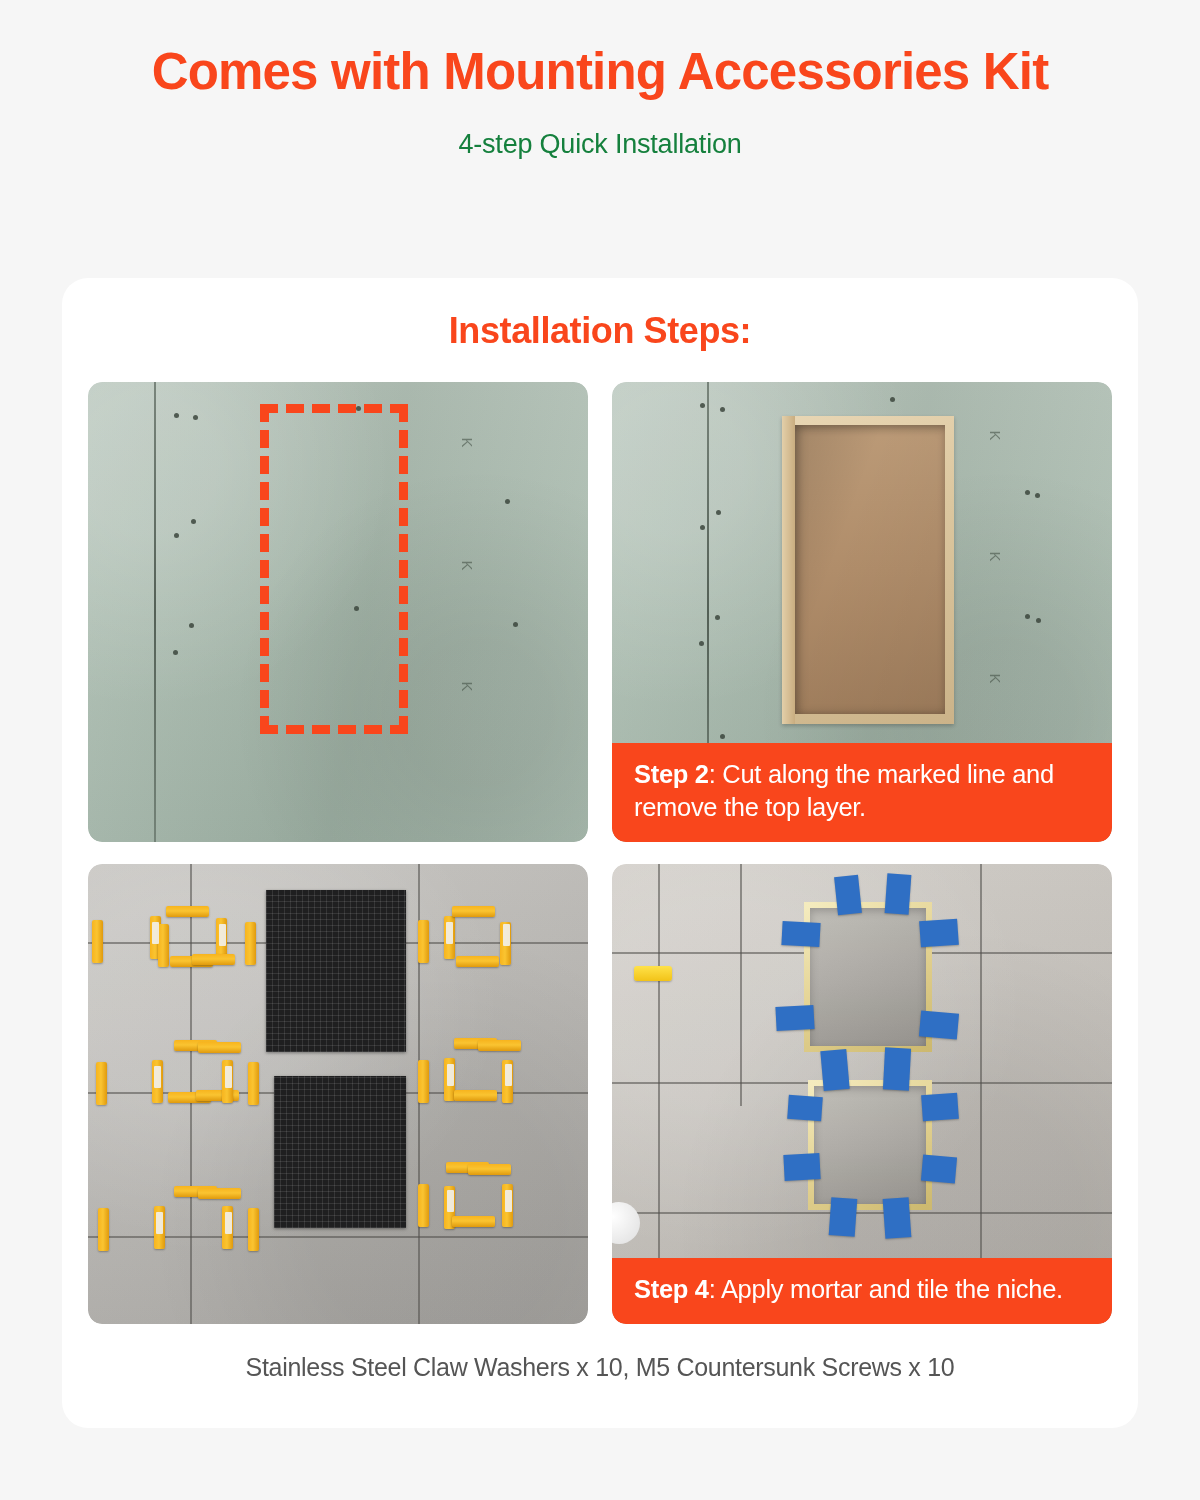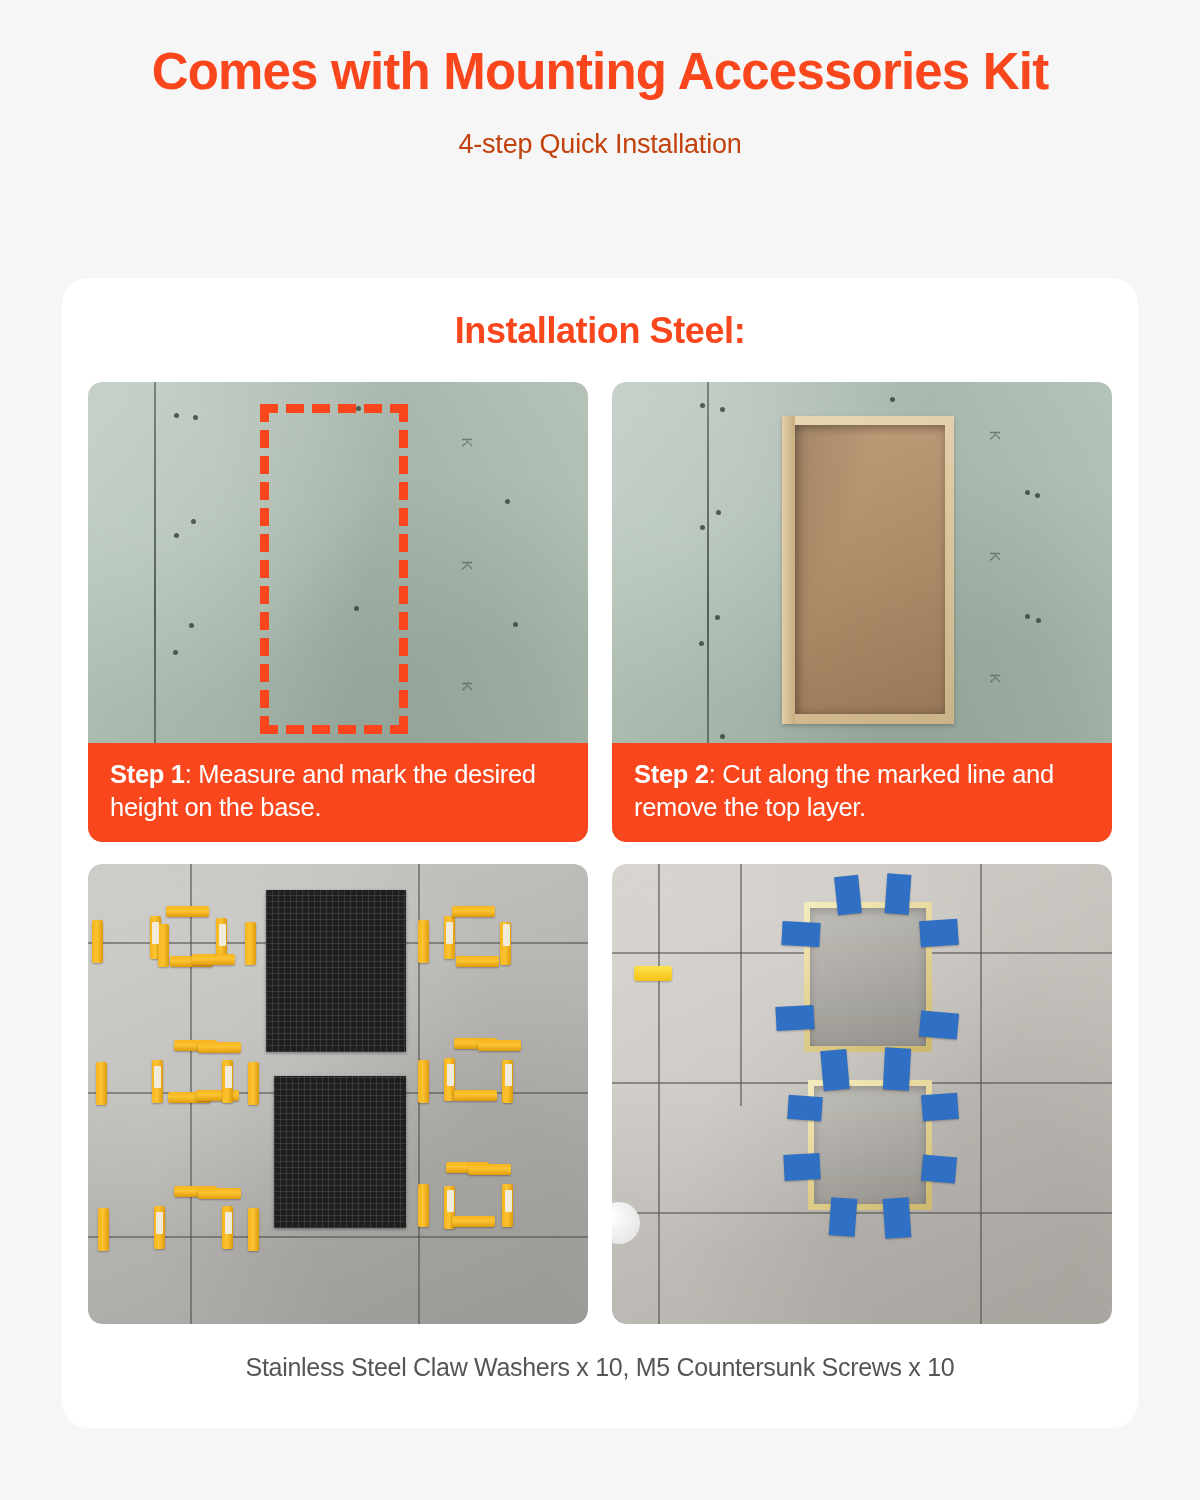--- a/index.html
+++ b/index.html
@@ -33,21 +33,21 @@
     font-weight: 700;
     letter-spacing: -0.8px;
     color: #f9461c;
     line-height: 1.1;
   }
 
   .subtitle {
     margin-top: 29px;
     font-size: 27px;
     font-weight: 400;
-    color: #c2410c;
+    color: #15803d;
     letter-spacing: -0.2px;
   }
 
   
   .card {
     position: absolute;
     left: 62px;
     top: 278px;
     width: 1076px;
     height: 1150px;
@@ -313,21 +313,21 @@
 
 <div class="page">
 
   <div class="header">
     <h1 class="main-title">Comes with Mounting Accessories Kit</h1>
     <div class="subtitle">4-step Quick Installation</div>
   </div>
 
   <div class="card">
 
-    <div class="card-title">Installation Steel:</div>
+    <div class="card-title">Installation Steps:</div>
 
     <div class="steps-grid">
 
       <div class="step">
         <div class="photo">
           <div class="drywall"></div>
           <div class="seam" style="left:66px"></div>
           <div class="screw" style="left:86px;top:31px"></div>
           <div class="screw" style="left:105px;top:33px"></div>
           <div class="screw" style="left:103px;top:137px"></div>
@@ -335,23 +335,20 @@
           <div class="screw" style="left:101px;top:241px"></div>
           <div class="screw" style="left:85px;top:268px"></div>
           <div class="screw" style="left:268px;top:24px"></div>
           <div class="screw" style="left:266px;top:224px"></div>
           <div class="screw" style="left:417px;top:117px"></div>
           <div class="screw" style="left:425px;top:240px"></div>
           <div class="kmark" style="left:374px;top:52px">K</div>
           <div class="kmark" style="left:374px;top:175px">K</div>
           <div class="kmark" style="left:374px;top:296px">K</div>
           <div class="dash-rect"></div>
-        </div>
-        <div class="caption">
-          <b>Step 1</b><span>: </span><span>Measure and mark the desired height on the base.</span>
         </div>
       </div>
 
       <div class="step">
         <div class="photo">
           <div class="drywall"></div>
           <div class="seam" style="left:95px"></div>
           <div class="screw" style="left:88px;top:21px"></div>
           <div class="screw" style="left:108px;top:25px"></div>
           <div class="screw" style="left:104px;top:128px"></div>
@@ -472,20 +469,23 @@
           <div class="tape" style="left:308px;top:148px;width:38px;height:26px;transform:rotate(5deg)"></div>
           <div class="tape" style="left:210px;top:186px;width:26px;height:40px;transform:rotate(-5deg)"></div>
           <div class="tape" style="left:272px;top:184px;width:26px;height:42px;transform:rotate(3deg)"></div>
           <div class="tape" style="left:176px;top:232px;width:34px;height:24px;transform:rotate(4deg)"></div>
           <div class="tape" style="left:310px;top:230px;width:36px;height:26px;transform:rotate(-4deg)"></div>
           <div class="tape" style="left:172px;top:290px;width:36px;height:26px;transform:rotate(-3deg)"></div>
           <div class="tape" style="left:310px;top:292px;width:34px;height:26px;transform:rotate(5deg)"></div>
           <div class="tape" style="left:218px;top:334px;width:26px;height:38px;transform:rotate(4deg)"></div>
           <div class="tape" style="left:272px;top:334px;width:26px;height:40px;transform:rotate(-4deg)"></div>
         </div>
+        <div class="caption">
+          <b>Step 4</b><span>: </span><span>Apply mortar and tile the niche.</span>
+        </div>
       </div>
 
     </div>
 
     <div class="card-footer">Stainless Steel Claw Washers x 10, M5 Countersunk Screws x 10</div>
 
   </div>
 </div>
 
 </body></html>

